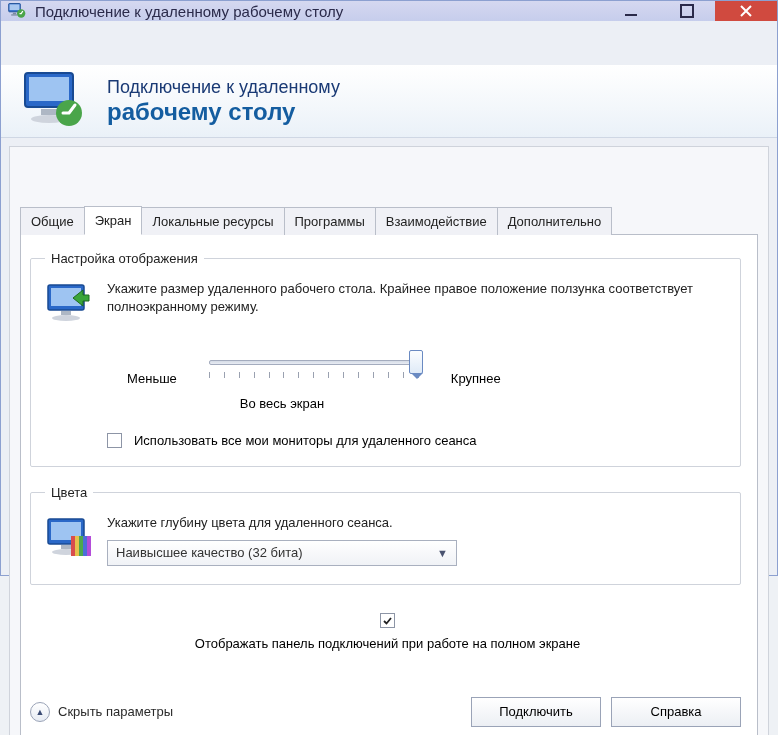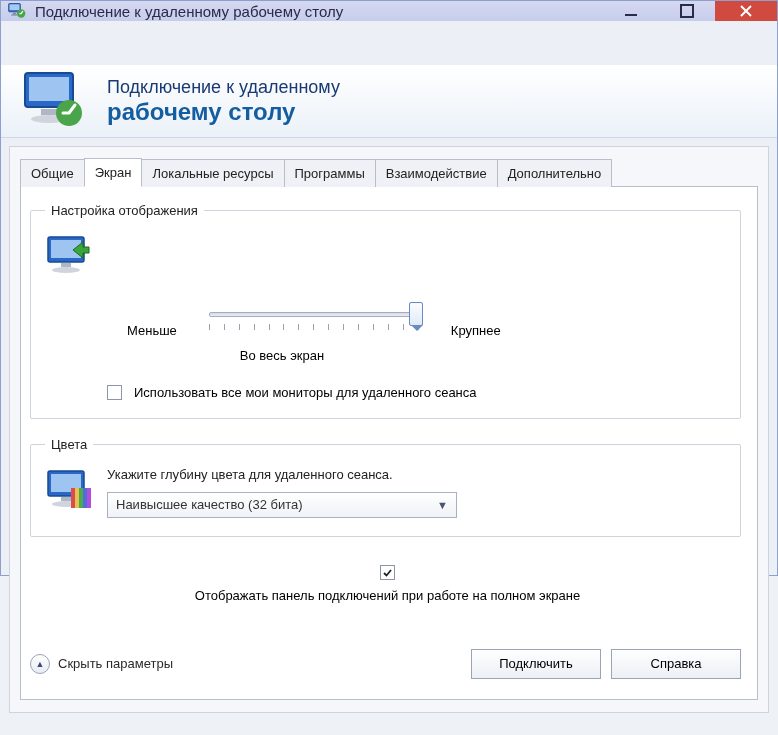--- a/index.html
+++ b/index.html
@@ -76,20 +76,21 @@
     border: 1px solid #cfd3db;
     margin: 8px 8px 8px 8px;
     padding: 10px 10px 12px 10px;
     display: flex;
     flex-direction: column;
   }
   .tabs {
     display: flex;
     align-items: flex-end;
     padding-left: 0;
+    margin-top: 48px;
   }
   .tab {
     padding: 6px 10px;
     font-size: 13px;
     color: #222;
     border: 1px solid #b9bec9;
     border-bottom: none;
     background: #f0f1f6;
     position: relative;
     top: 1px;
@@ -361,20 +362,23 @@
         <div class="group-body">
           <span class="icon48">
             <svg viewBox="0 0 48 48" width="48" height="48">
               <rect x="3" y="5" width="36" height="25" rx="2" fill="#2a68c8" stroke="#184a93" stroke-width="1.5"></rect>
               <rect x="6" y="8" width="30" height="18" fill="#9ec4f2"></rect>
               <rect x="16" y="31" width="10" height="4" fill="#aeb7c4"></rect>
               <ellipse cx="21" cy="38" rx="14" ry="3" fill="#cfd4dd"></ellipse>
               <path d="M28 18 l10 -8 v5 h6 v6 h-6 v5 z" fill="#3aa53a" stroke="#1e6a1e"></path>
             </svg>
           </span>
+          <div style="flex:1;">
+            <div class="group-desc">Укажите размер удаленного рабочего стола. Крайнее правое положение ползунка соответствует полноэкранному режиму.</div>
+          </div>
         </div>
 
         <div class="slider-row">
           <span class="slider-label">Меньше</span>
           <div class="slider-wrap">
             <div class="slider-track"></div>
             <div class="slider-ticks">
               <span></span>
                 <span></span>
                 <span></span>

